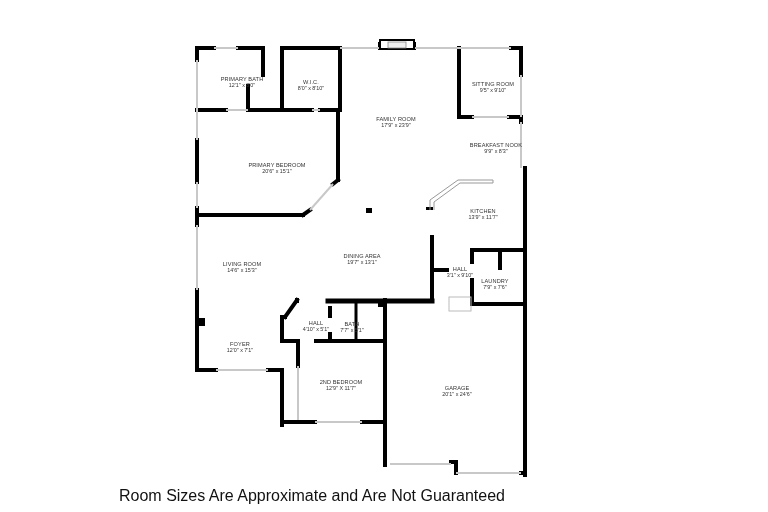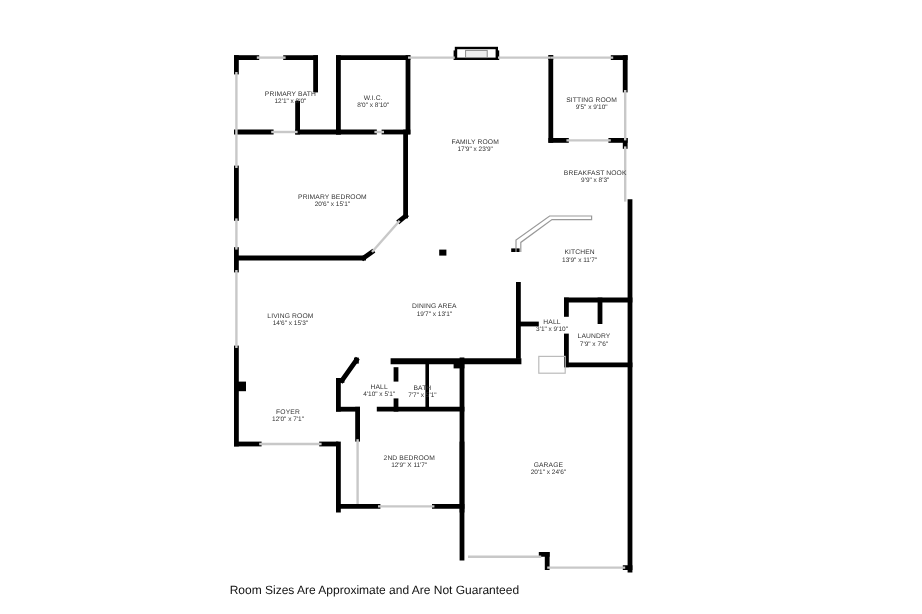--- a/index.html
+++ b/index.html
@@ -1,21 +1,21 @@
 <!DOCTYPE html>
 <html><head>
   <meta charset="utf-8">
   <style>
     html, body { margin: 0; padding: 0; background: #ffffff; }
     body { width: 768px; height: 512px; position: relative; overflow: hidden; font-family: "Liberation Sans", sans-serif; }
     #plan { position: absolute; left: 0; top: 0; width: 768px; height: 512px; }
     .label { position: absolute; text-align: center; color: #333; font-family: "Liberation Sans", sans-serif; line-height: 1.15; transform: translateX(-50%); white-space: nowrap; }
     .label .name { font-size: 5.6px; letter-spacing: 0.1px; display: block; }
     .label .dim { font-size: 5.4px; display: block; }
-    .footer { position: absolute; left: 0; width: 624px; top: 487px; text-align: center; font-size: 10px; color: #111; font-family: "Liberation Sans", sans-serif; }
+    .footer { position: absolute; left: 0; width: 624px; top: 487px; text-align: center; font-size: 16px; color: #111; font-family: "Liberation Sans", sans-serif; }
   </style>
 </head>
 <body>
 
 <svg id="plan" viewBox="0 0 768 512" xmlns="http://www.w3.org/2000/svg">
   <g stroke="#000" stroke-width="4" fill="none" stroke-linecap="square">
 
     <line x1="197" y1="48" x2="214" y2="48"></line>
     <line x1="238" y1="48" x2="263" y2="48"></line>
     <line x1="282" y1="48" x2="340" y2="48"></line>

